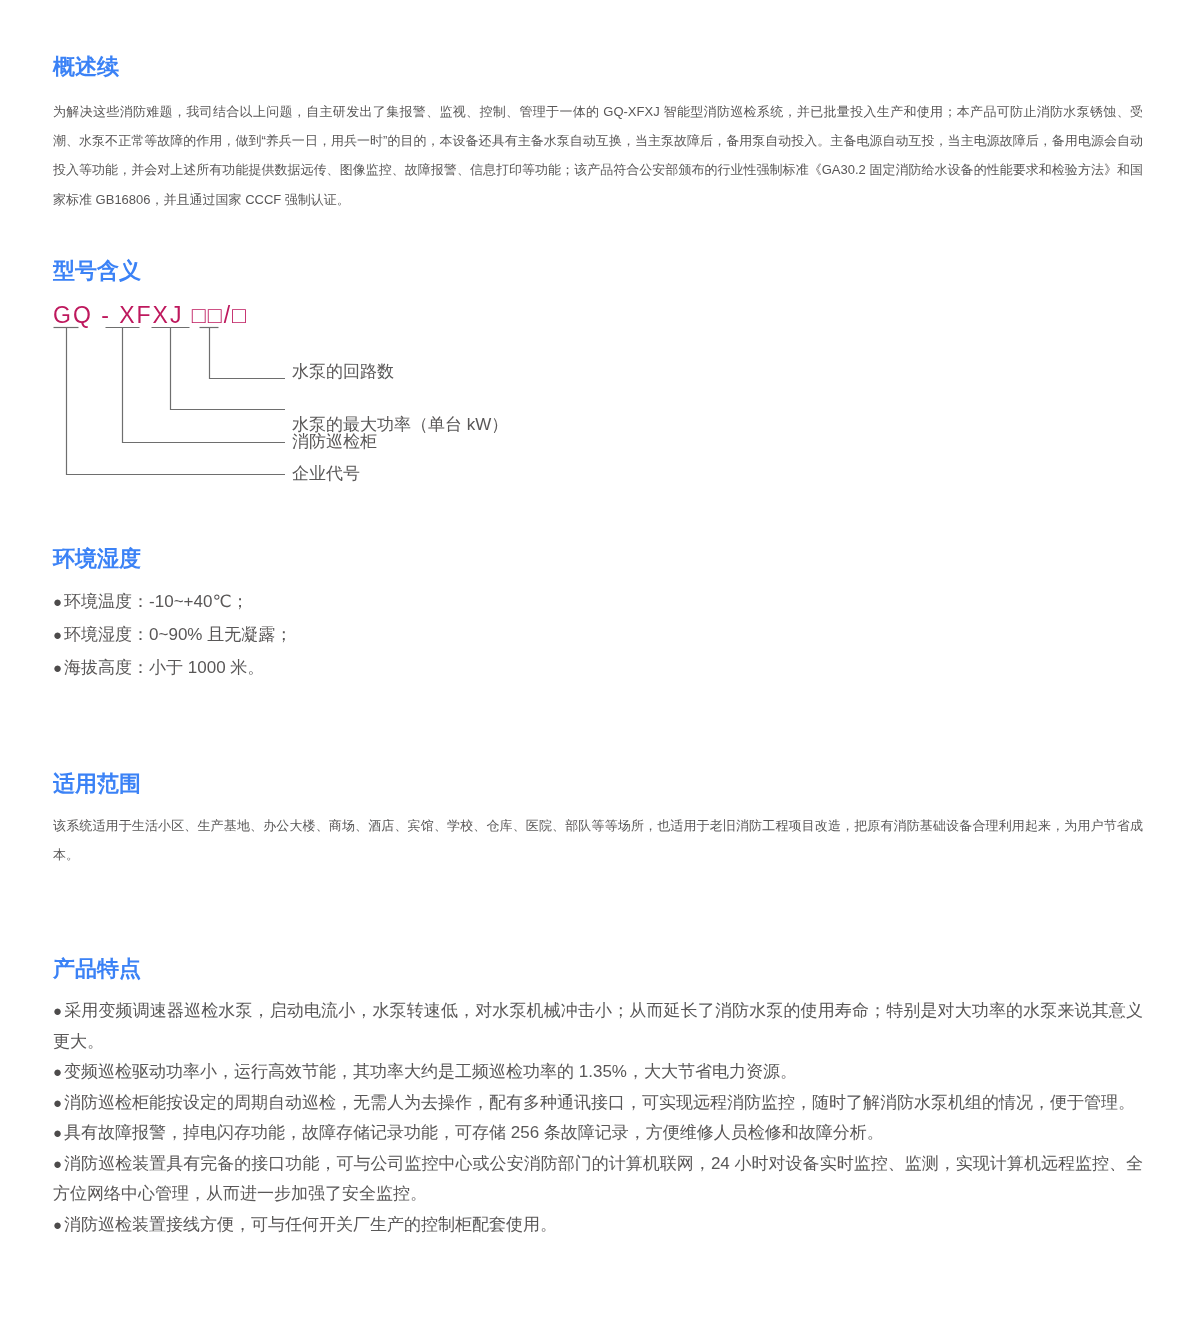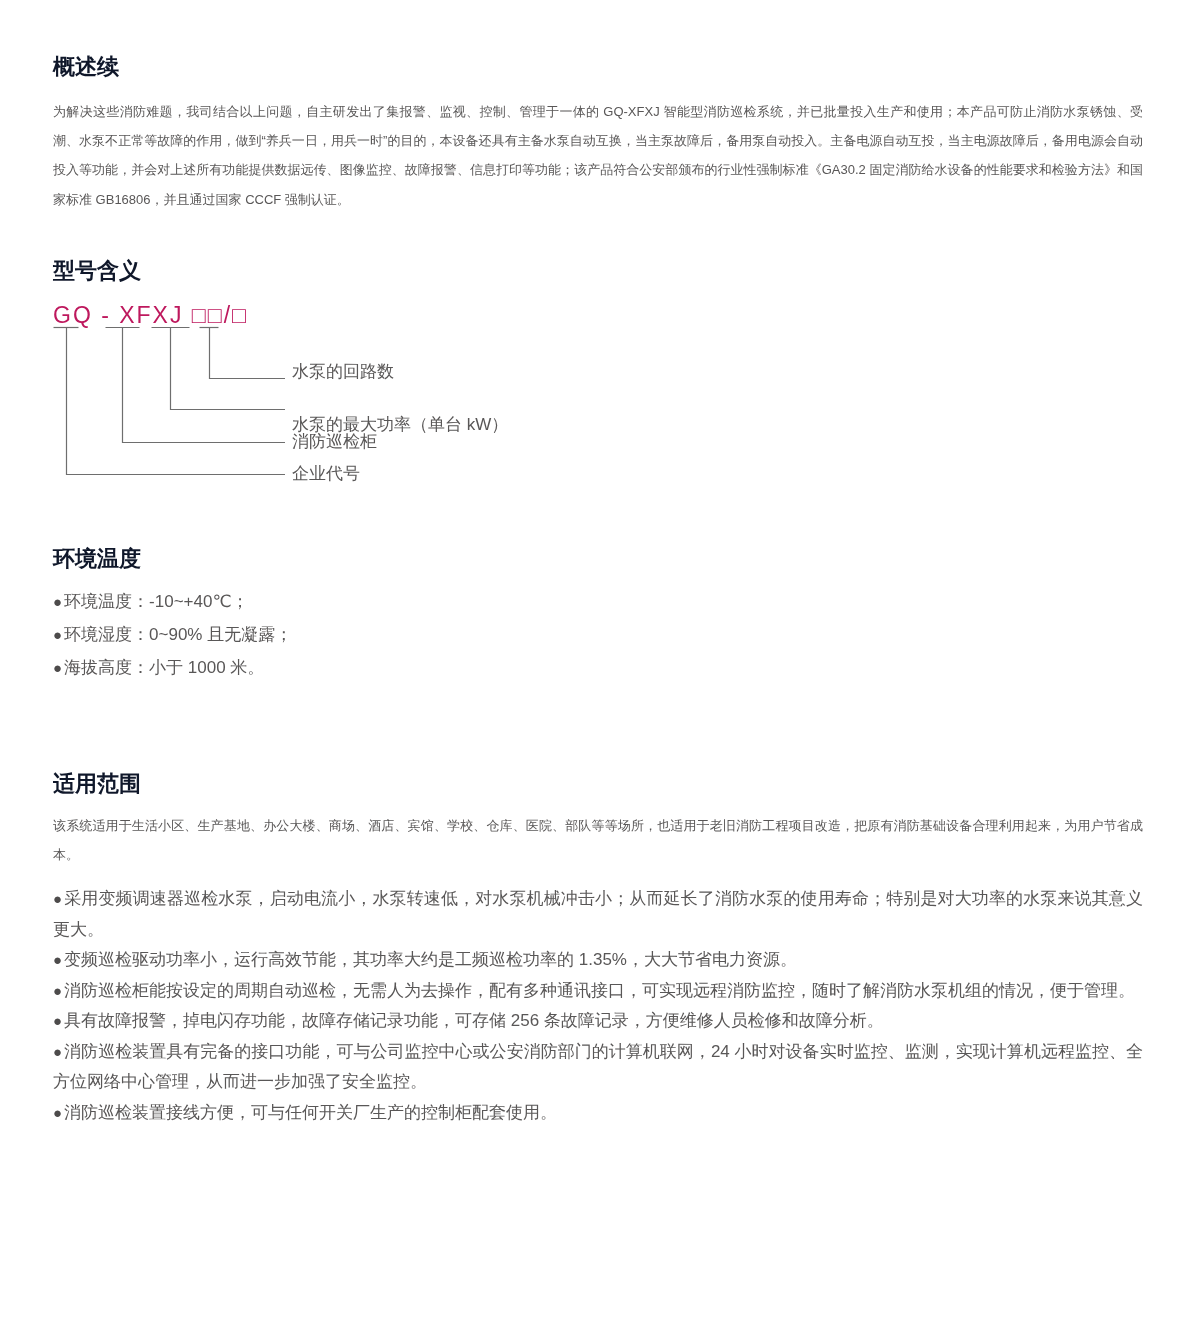--- a/index.html
+++ b/index.html
@@ -9,21 +9,21 @@
     height: 1343px;
     background: #ffffff;
     overflow: hidden;
     font-family: "Liberation Sans", "DejaVu Sans", sans-serif;
     color: #595757;
   }
   .content {
     padding: 0 57px 0 53px;
   }
   .section-title {
-    color: #0f172a;
+    color: #3b82f6;
     font-size: 22px;
     font-weight: 700;
     line-height: 25px;
     margin: 0;
   }
   #overview-title { padding-top: 54px; }
   #model-title    { margin-top: 44px; }
   #env-title      { margin-top: 58px; }
   #scope-title    { margin-top: 87px; }
   #features-title { margin-top: 87px; }
@@ -115,30 +115,31 @@
       <path d="M69.5,24.5 V139.5 H232"></path>
       <path d="M13.5,24.5 V171.5 H232"></path>
     </svg>
 
     <div class="diagram-label" id="model-label-1">水泵的回路数</div>
     <div class="diagram-label" id="model-label-2">水泵的最大功率（单台 kW）</div>
     <div class="diagram-label" id="model-label-3">消防巡检柜</div>
     <div class="diagram-label" id="model-label-4">企业代号</div>
   </div>
 
-  <h2 class="section-title" id="env-title">环境温度</h2>
+  <h2 class="section-title" id="env-title">环境湿度</h2>
   <div class="env-list">
     <p class="env-item"><span class="bullet">●</span><span>环境温度：-10~+40℃；</span></p>
     <p class="env-item"><span class="bullet">●</span><span>环境湿度：0~90% 且无凝露；</span></p>
     <p class="env-item"><span class="bullet">●</span><span>海拔高度：小于 1000 米。</span></p>
   </div>
 
   <h2 class="section-title" id="scope-title">适用范围</h2>
   <p class="body-text" id="scope-body">该系统适用于生活小区、生产基地、办公大楼、商场、酒店、宾馆、学校、仓库、医院、部队等等场所，也适用于老旧消防工程项目改造，把原有消防基础设备合理利用起来，为用户节省成本。</p>
 
+  <h2 class="section-title" id="features-title">产品特点</h2>
   <div class="features-list">
     <p class="feature-item"><span class="bullet">●</span><span>采用变频调速器巡检水泵，启动电流小，水泵转速低，对水泵机械冲击小；从而延长了消防水泵的使用寿命；特别是对大功率的水泵来说其意义更大。</span></p>
     <p class="feature-item"><span class="bullet">●</span><span>变频巡检驱动功率小，运行高效节能，其功率大约是工频巡检功率的 1.35%，大大节省电力资源。</span></p>
     <p class="feature-item"><span class="bullet">●</span><span>消防巡检柜能按设定的周期自动巡检，无需人为去操作，配有多种通讯接口，可实现远程消防监控，随时了解消防水泵机组的情况，便于管理。</span></p>
     <p class="feature-item"><span class="bullet">●</span><span>具有故障报警，掉电闪存功能，故障存储记录功能，可存储 256 条故障记录，方便维修人员检修和故障分析。</span></p>
     <p class="feature-item"><span class="bullet">●</span><span>消防巡检装置具有完备的接口功能，可与公司监控中心或公安消防部门的计算机联网，24 小时对设备实时监控、监测，实现计算机远程监控、全方位网络中心管理，从而进一步加强了安全监控。</span></p>
     <p class="feature-item"><span class="bullet">●</span><span>消防巡检装置接线方便，可与任何开关厂生产的控制柜配套使用。</span></p>
   </div>
 
 </div>

